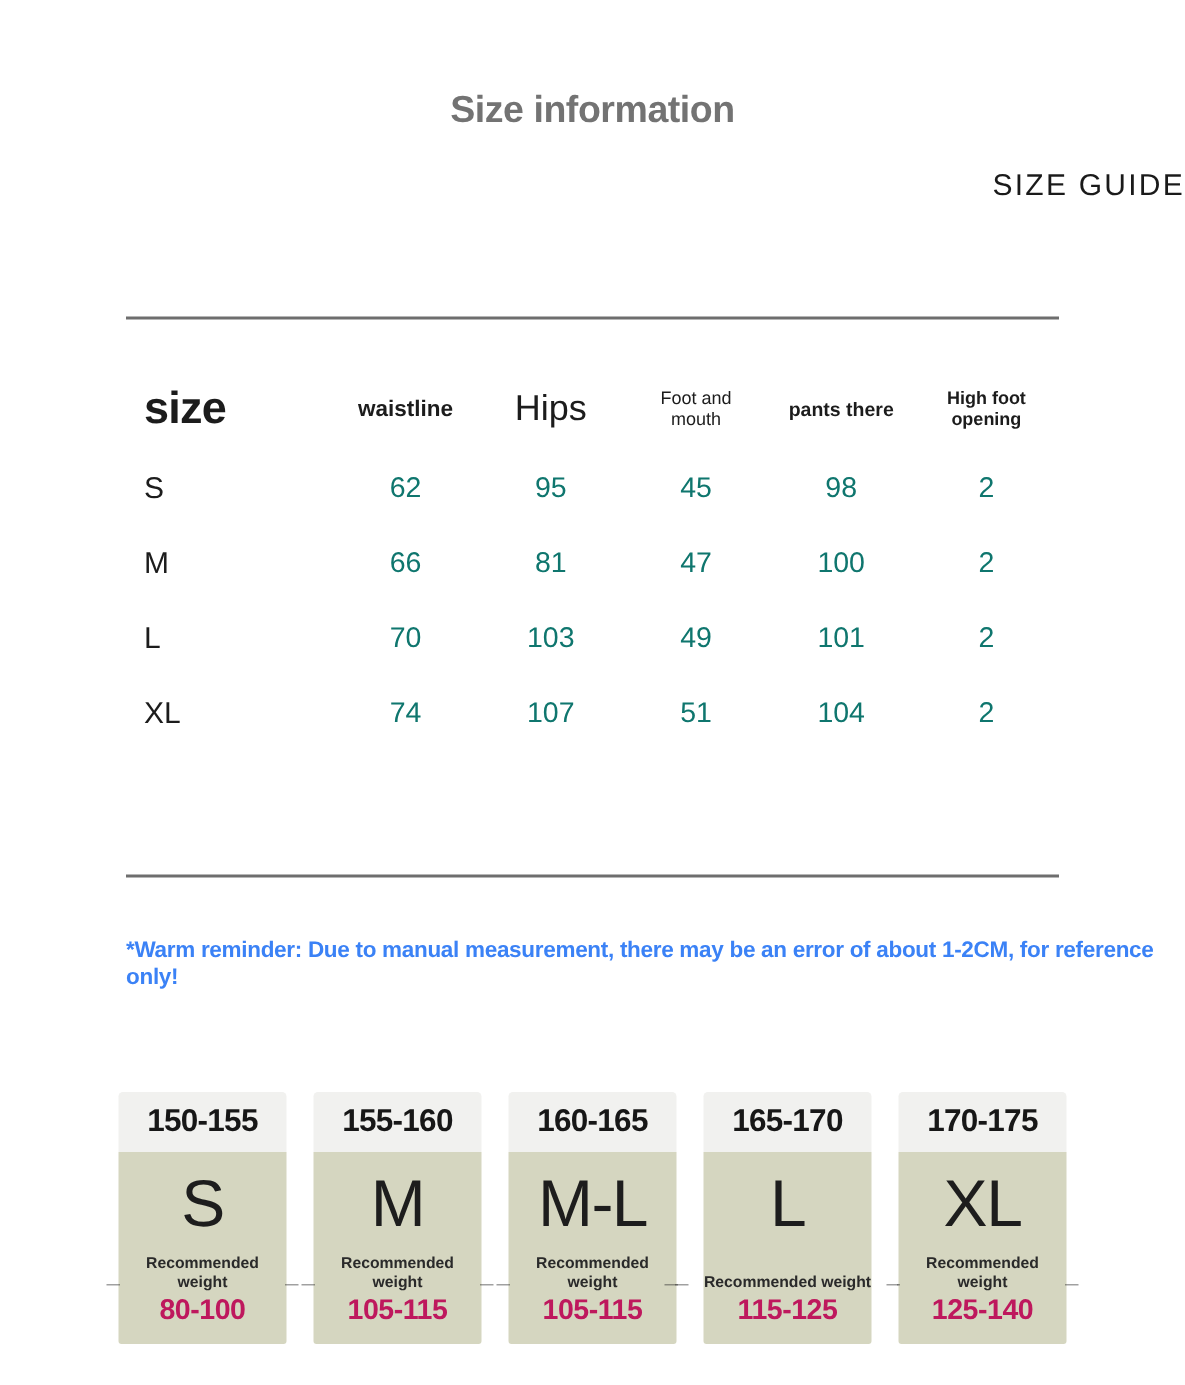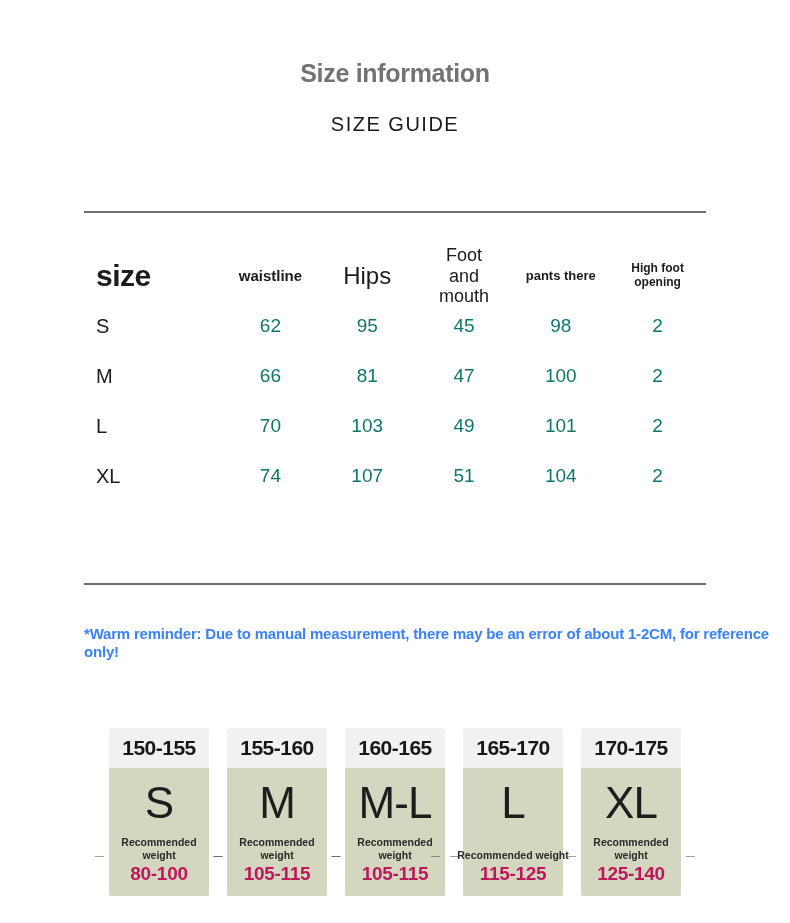--- a/index.html
+++ b/index.html
@@ -6,21 +6,21 @@
   html,body { width:790px; height:923px; background:#ffffff; overflow:hidden; }
   body { font-family:"Liberation Sans", sans-serif; color:#1c1c1c; }
 
   .page { width:790px; height:923px; padding-top:60px; }
 
   .main-title {
     text-align:center; font-size:25px; font-weight:700; letter-spacing:-0.3px;
     line-height:26px; color:#737373;
   }
   .sub-title {
-    text-align:center; font-size:20px; font-weight:400; letter-spacing:1.5px;
+    text-align:right; font-size:20px; font-weight:400; letter-spacing:1.5px;
     margin-top:28px; line-height:20px; color:#1a1a1a;
   }
 
   .divider {
     width:622px; height:0; border:none; border-top:2px solid #6e6e6e;
     margin:0 auto;
   }
   .divider.top { margin-top:77px; }
   .divider.bottom { margin-top:82px; }
 
@@ -31,36 +31,36 @@
   }
   .t-row.header { height:56px; }
   .t-row.data { height:50px; }
   .t-cell { text-align:center; line-height:1.15; }
   .t-cell.first { text-align:left; padding-left:12px; }
 
   
   .h-c0 { font-size:30px; font-weight:700; letter-spacing:-0.5px; padding-left:0; }
   .h-c1 { font-size:15px; font-weight:600; }
   .h-c2 { font-size:24px; font-weight:400; }
-  .h-c3 { font-size:18px; font-weight:400; padding:0 14px; }
+  .h-c3 { font-size:12px; font-weight:400; padding:0 14px; }
   .h-c4 { font-size:13px; font-weight:600; }
   .h-c5 { font-size:12px; font-weight:700; }
 
   .d-size { font-size:20px; font-weight:400; }
   .d-val  { font-size:19px; font-weight:400; color:#0f766e; }
 
   .reminder {
     margin:40px 0 0 84px; font-size:15px; font-weight:700; line-height:18px;
     letter-spacing:-0.2px; color:#3b82f6;
   }
 
   .cards {
     display:flex; justify-content:center; gap:18px; margin-top:67px;
   }
-  .card { width:100px; }
+  .card { width:112px; }
   .card-header {
     height:40px; background:#f1f1ef; border-radius:3px 3px 0 0;
     display:flex; align-items:center; justify-content:center;
     font-size:21px; font-weight:700; letter-spacing:-0.5px; color:#171717;
   }
   .card-body {
     height:128px; background:#d5d6c0; border-radius:0 0 2px 2px;
     display:flex; flex-direction:column; align-items:center;
   }
   .card-size {

